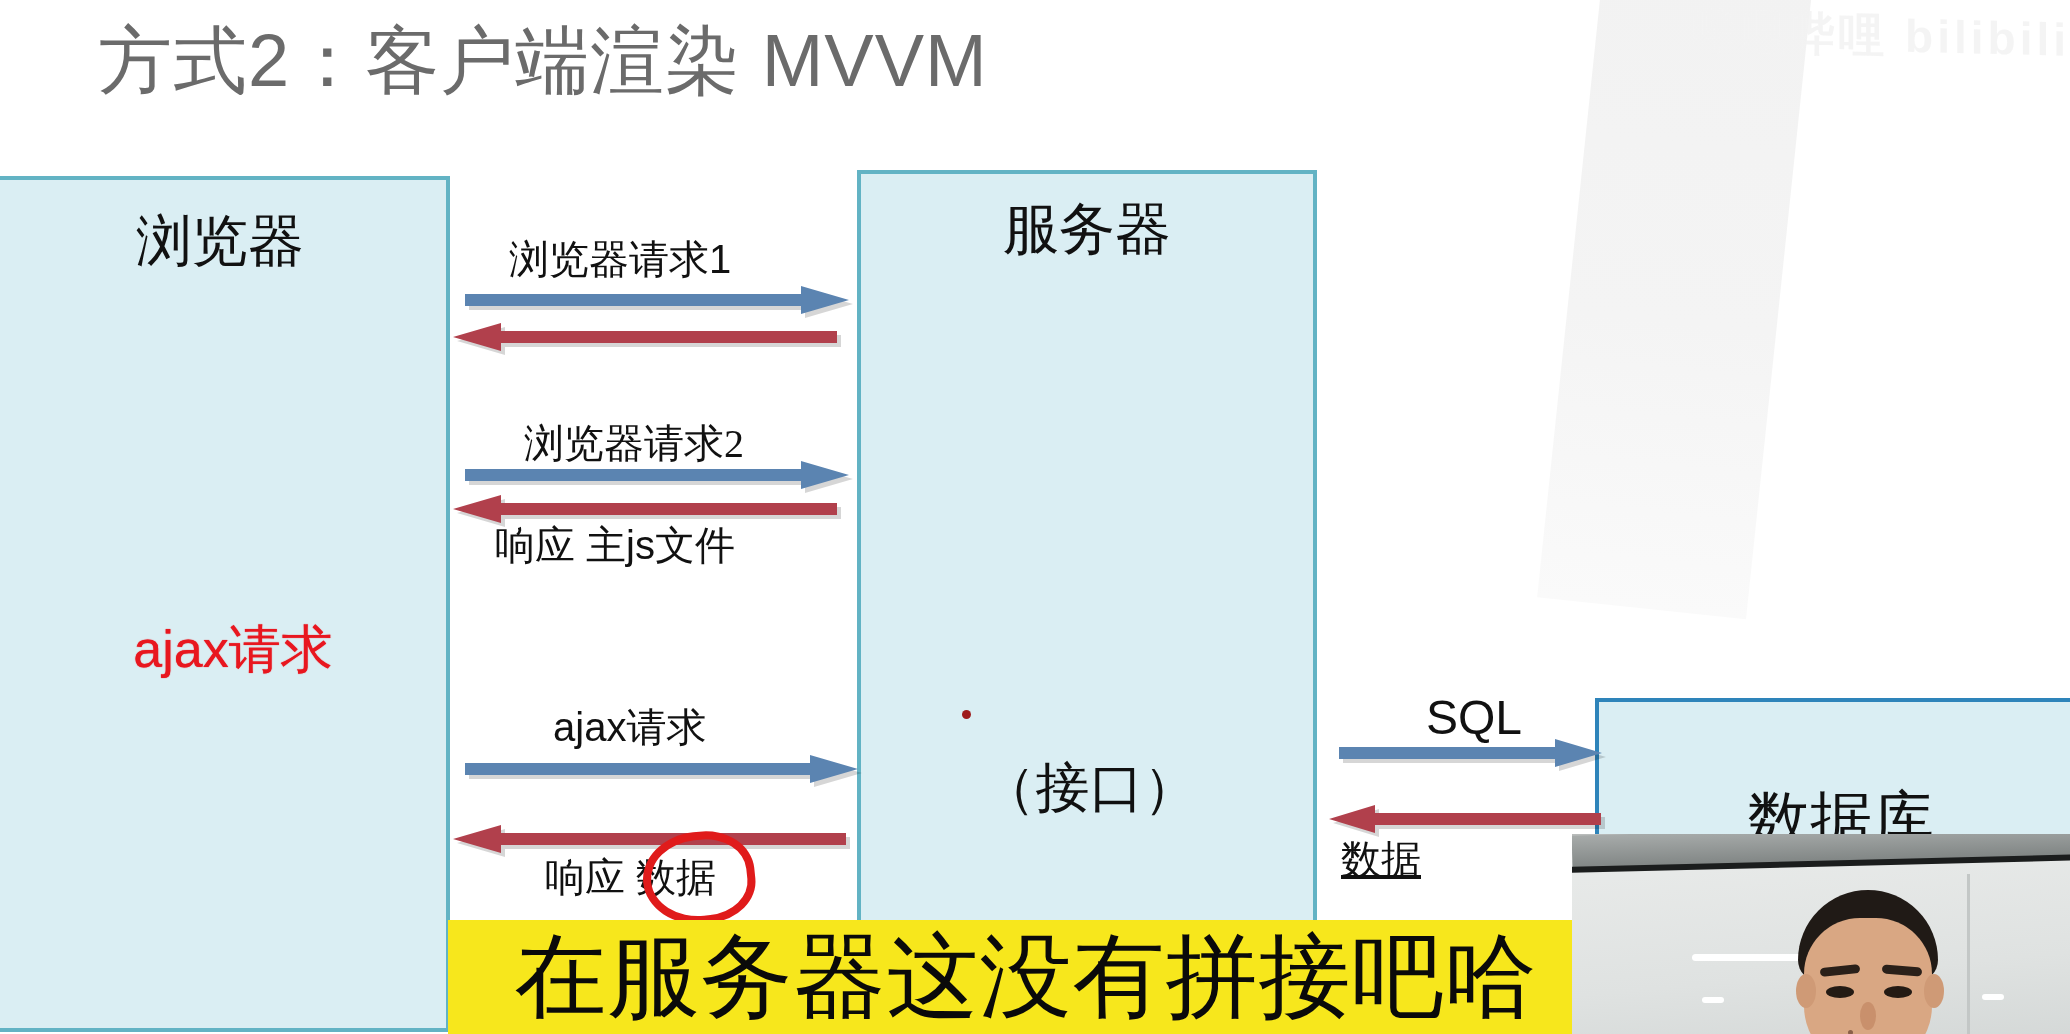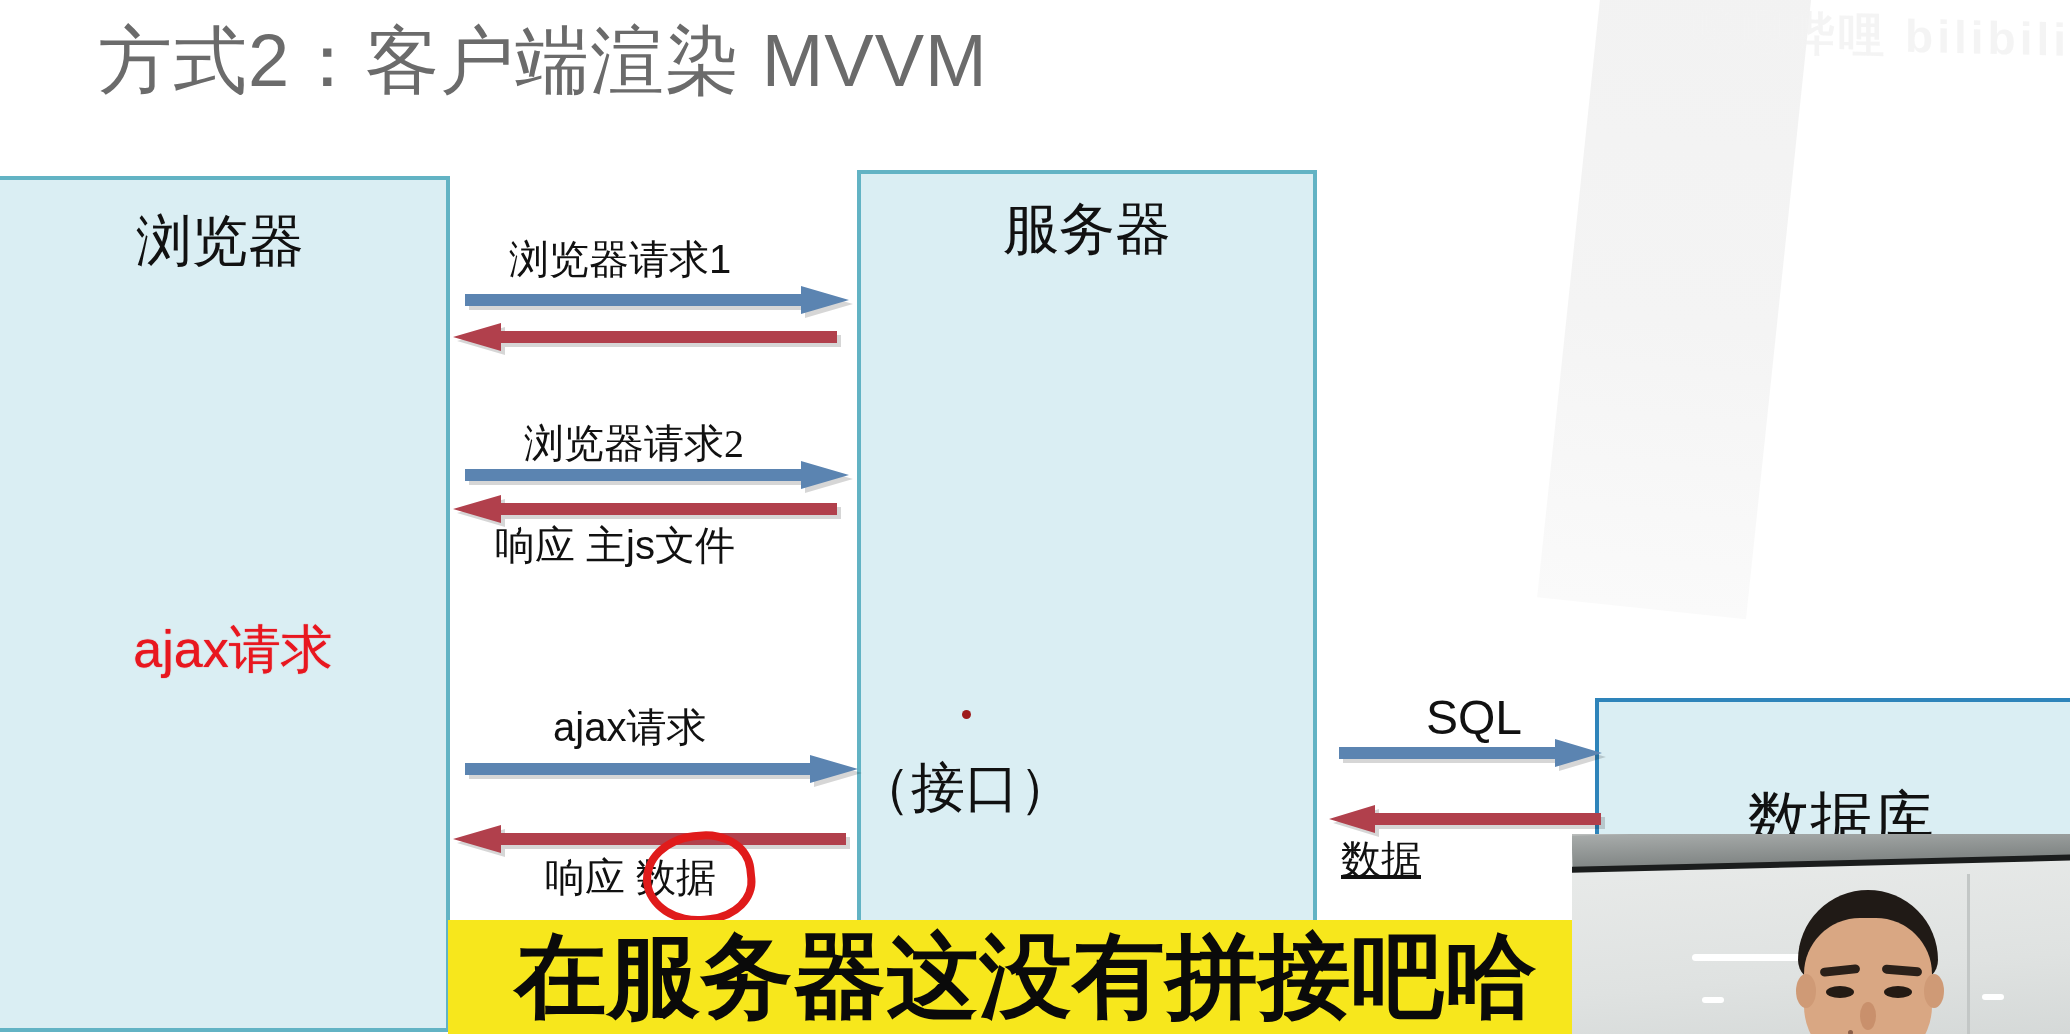--- a/index.html
+++ b/index.html
@@ -45,21 +45,21 @@
   }
   #browser-box{left:-10px;top:176px;width:460px;height:856px;}
   #browser-box .boxlabel{top:24px;}
   #server-box{left:857px;top:170px;width:460px;height:916px;}
   #server-box .boxlabel{top:18px;}
   #db-box{left:1595px;top:698px;width:492px;height:336px;border-color:#2e84ba;}
   #db-box .boxlabel{top:76px;font-size:62px;}
 
   .iface{
     position:absolute;left:857px;top:752px;width:465px;
-    font-size:54px;color:#111;
+    text-align:center;font-size:54px;color:#111;
   }
   .reddot{
     position:absolute;left:962px;top:710px;width:9px;height:9px;
     background:#9e1b1b;border-radius:50%;
   }
 
   .redtext{
     position:absolute;left:68px;top:615px;width:330px;
     text-align:center;font-size:52px;color:#e8171f;white-space:nowrap;
     text-shadow:0 0 1px #e8171f;
@@ -77,21 +77,21 @@
   .circle-annot{
     position:absolute;left:643px;top:832px;width:112px;height:92px;
     border:8px solid #e01b1b;border-radius:52% 48% 46% 54%;
     transform:rotate(-6deg);box-sizing:border-box;
   }
 
   
   .subtitle{
     position:absolute;left:448px;top:920px;width:1156px;height:114px;
     background:#f7e71c;display:flex;align-items:center;justify-content:center;
-    font-size:92px;font-weight:700;color:#0a0a0a;letter-spacing:1px;
+    font-size:92px;font-weight:400;color:#0a0a0a;letter-spacing:1px;
     white-space:nowrap;box-sizing:border-box;
   }
 
   
   .webcam{
     position:absolute;left:1572px;top:834px;width:498px;height:200px;
     overflow:hidden;background:#b9bcbb;
   }
   .wc-wall{position:absolute;left:0;top:16px;width:100%;height:100%;
     background:linear-gradient(175deg,#e9ebea 0%,#dfe2e1 60%,#d3d7d6 100%);}

